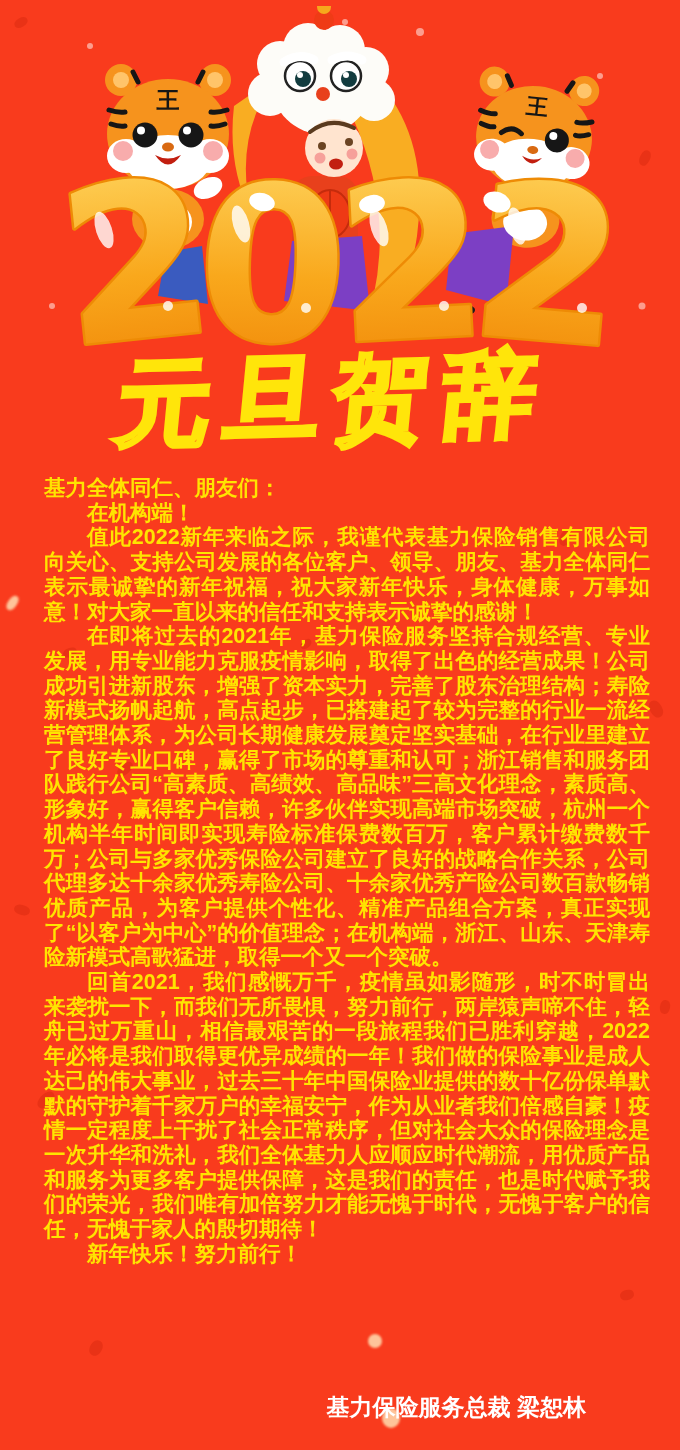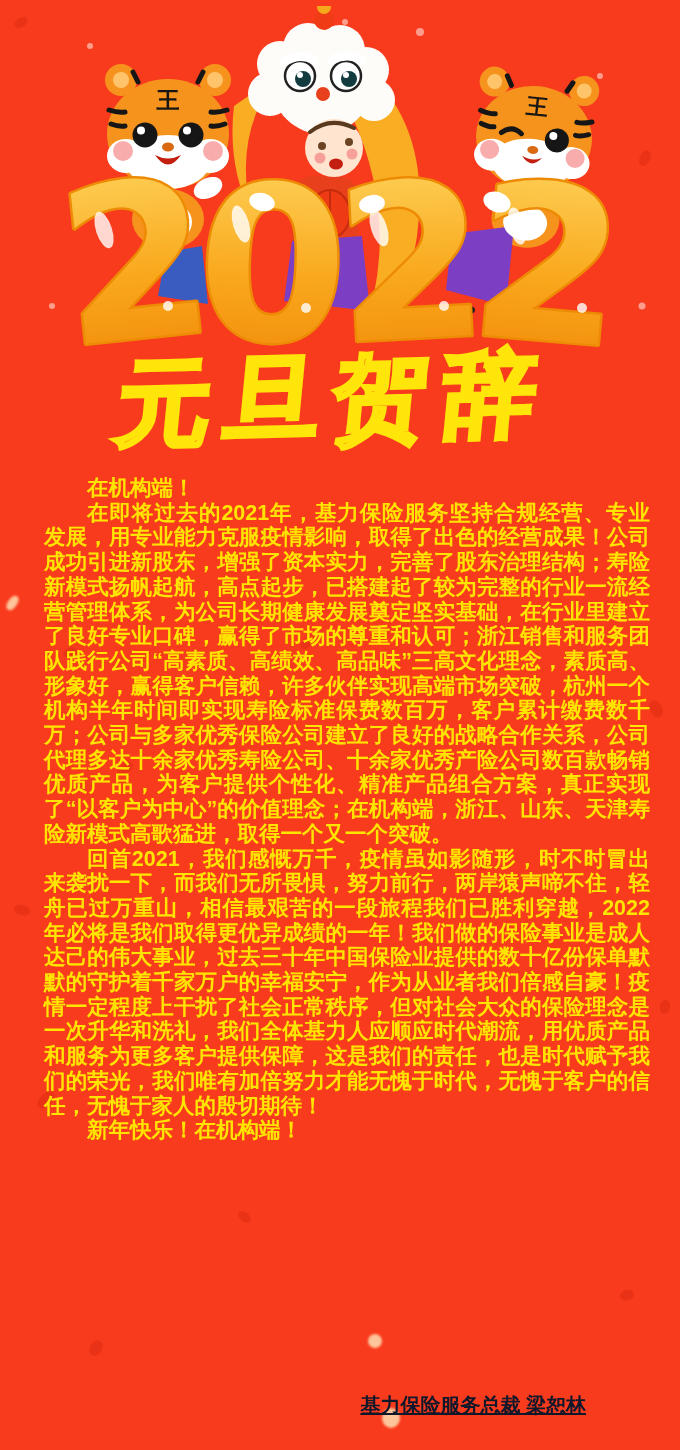--- a/index.html
+++ b/index.html
@@ -23,21 +23,21 @@
   }
   .letter{
     position:absolute;top:476px;left:44px;width:606px;
     color:#ffe400;font-size:21.5px;line-height:24.7px;font-weight:bold;
     text-align:justify;
   }
   .letter p{margin:0;text-indent:2em;}
   .letter p.salutation{text-indent:0;}
   .signature{
     position:absolute;top:1392px;right:94px;
-    color:#0f172a;font-size:20px;font-weight:bold;white-space:nowrap;text-decoration:underline;
+    color:#ffffff;font-size:23px;font-weight:bold;white-space:nowrap;
   }
 </style>
 </head>
 <body>
 
 <div class="page">
 
   <div>
     <div class="cf" style="left:14px;top:18px;width:14px;height:9px;transform:rotate(-30deg)"></div>
     <div class="cf" style="left:640px;top:150px;width:10px;height:16px;transform:rotate(25deg)"></div>
@@ -183,23 +183,25 @@
       <ellipse cx="208" cy="182" rx="15" ry="10" transform="rotate(-25 208 182)"></ellipse>
       <ellipse cx="262" cy="196" rx="13" ry="9" transform="rotate(15 262 196)"></ellipse>
       <ellipse cx="372" cy="198" rx="13" ry="9" transform="rotate(-10 372 198)"></ellipse>
       <ellipse cx="497" cy="196" rx="14" ry="10" transform="rotate(20 497 196)"></ellipse>
     </g>
   </svg>
 
   <div class="title">元旦贺辞</div>
 
   <div class="letter">
+    <p class="salutation">基力全体同仁、朋友们：</p>
     <div>
         <p>在机构端！</p>
+        <p>值此2022新年来临之际，我谨代表基力保险销售有限公司向关心、支持公司发展的各位客户、领导、朋友、基力全体同仁表示最诚挚的新年祝福，祝大家新年快乐，身体健康，万事如意！对大家一直以来的信任和支持表示诚挚的感谢！</p>
         <p>在即将过去的2021年，基力保险服务坚持合规经营、专业发展，用专业能力克服疫情影响，取得了出色的经营成果！公司成功引进新股东，增强了资本实力，完善了股东治理结构；寿险新模式扬帆起航，高点起步，已搭建起了较为完整的行业一流经营管理体系，为公司长期健康发展奠定坚实基础，在行业里建立了良好专业口碑，赢得了市场的尊重和认可；浙江销售和服务团队践行公司“高素质、高绩效、高品味”三高文化理念，素质高、形象好，赢得客户信赖，许多伙伴实现高端市场突破，杭州一个机构半年时间即实现寿险标准保费数百万，客户累计缴费数千万；公司与多家优秀保险公司建立了良好的战略合作关系，公司代理多达十余家优秀寿险公司、十余家优秀产险公司数百款畅销优质产品，为客户提供个性化、精准产品组合方案，真正实现了“以客户为中心”的价值理念；在机构端，浙江、山东、天津寿险新模式高歌猛进，取得一个又一个突破。</p>
         <p>回首2021，我们感慨万千，疫情虽如影随形，时不时冒出来袭扰一下，而我们无所畏惧，努力前行，两岸猿声啼不住，轻舟已过万重山，相信最艰苦的一段旅程我们已胜利穿越，2022年必将是我们取得更优异成绩的一年！我们做的保险事业是成人达己的伟大事业，过去三十年中国保险业提供的数十亿份保单默默的守护着千家万户的幸福安宁，作为从业者我们倍感自豪！疫情一定程度上干扰了社会正常秩序，但对社会大众的保险理念是一次升华和洗礼，我们全体基力人应顺应时代潮流，用优质产品和服务为更多客户提供保障，这是我们的责任，也是时代赋予我们的荣光，我们唯有加倍努力才能无愧于时代，无愧于客户的信任，无愧于家人的殷切期待！</p>
-        <p>新年快乐！在机构端！</p>
+        <p>新年快乐！努力前行！</p>
       </div>
   </div>
 
   <div class="signature">基力保险服务总裁 梁恕林</div>
 
 </div>
 
 </body></html>

